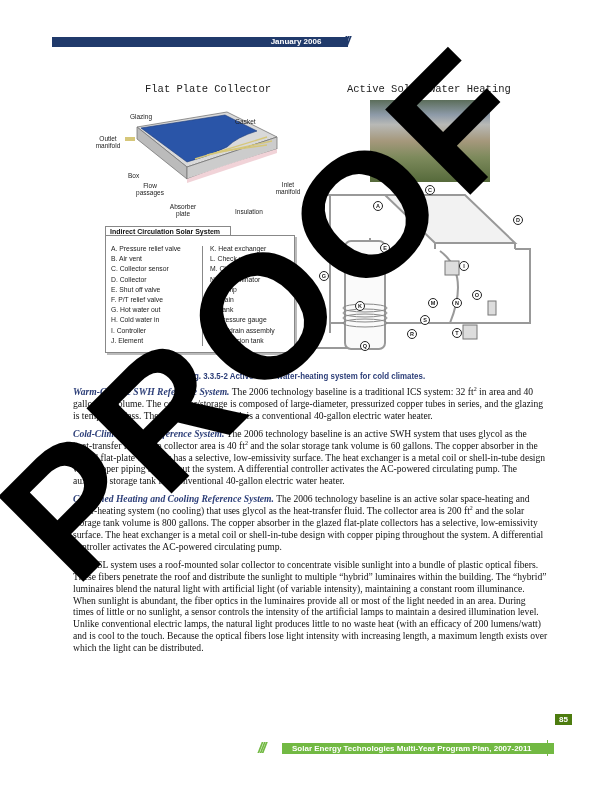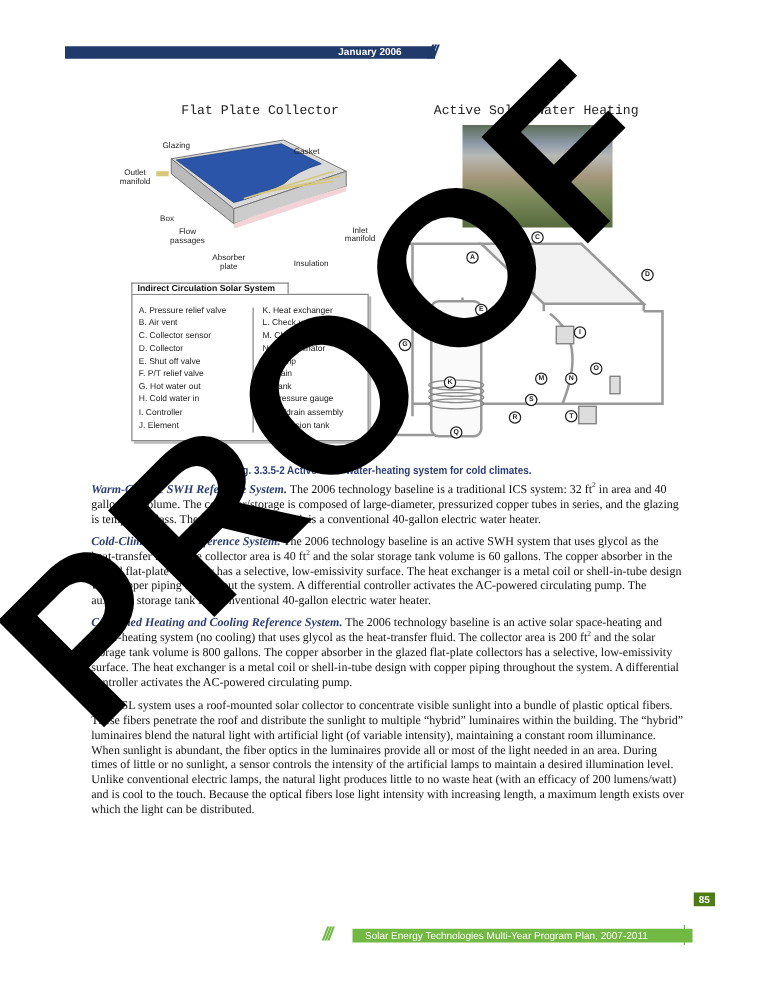--- a/index.html
+++ b/index.html
@@ -20,21 +20,21 @@
   .schematic{position:absolute;left:215px;top:108px;width:225px;height:182px;}
   .callout{position:absolute;width:8px;height:8px;border:1px solid #222;border-radius:50%;background:#fff;font-family:"Liberation Sans",sans-serif;font-weight:bold;font-size:5.5px;line-height:8px;text-align:center;color:#222;}
   .caption{position:absolute;left:0;top:371px;width:612px;text-align:center;font-family:"Liberation Sans",sans-serif;font-weight:bold;font-size:9px;color:#2c3e78;transform:scaleX(0.88);}
   .body{position:absolute;left:73px;top:386px;width:475px;font-size:9.6px;line-height:11.9px;}
   .body p{margin:0 0 6px 0;text-align:left;}
   .runin{font-style:italic;font-weight:bold;color:#2c3e78;text-align:center;}
   .subhead{font-style:italic;font-weight:bold;color:#2c3e78;margin:0 0 6px 0;}
   sup{font-size:6px;line-height:0;}
   .ftr-slashes{position:absolute;left:258px;top:739px;font-family:"Liberation Sans",sans-serif;font-weight:bold;font-size:15px;color:#72b943;font-style:italic;letter-spacing:-2px;}
   .ftr-bar{position:absolute;left:282px;top:743px;width:272px;height:11px;background:#72b943;}
-  .ftr-text{position:absolute;left:292px;top:743px;font-family:"Liberation Sans",sans-serif;font-weight:normal;font-size:8px;color:#fff;line-height:11px;}
+  .ftr-text{position:absolute;left:292px;top:743px;font-family:"Liberation Sans",sans-serif;font-weight:bold;font-size:8px;color:#fff;line-height:11px;}
   .ftr-sep{position:absolute;left:547px;top:740px;width:1px;height:16px;background:#72b943;}
   .ftr-num{position:absolute;left:555px;top:714px;width:17px;height:11px;background:#4d7c0f;color:#fff;font-family:"Liberation Sans",sans-serif;font-weight:bold;font-size:8px;line-height:11px;text-align:center;}
   .proof{position:absolute;left:0;top:0;width:612px;height:792px;pointer-events:none;}
 </style>
 </head>
 <body>
 
 <div class="hdr-bar"></div>
 <div class="hdr-date">January 2006</div>
 <div class="hdr-slashes">///</div>

